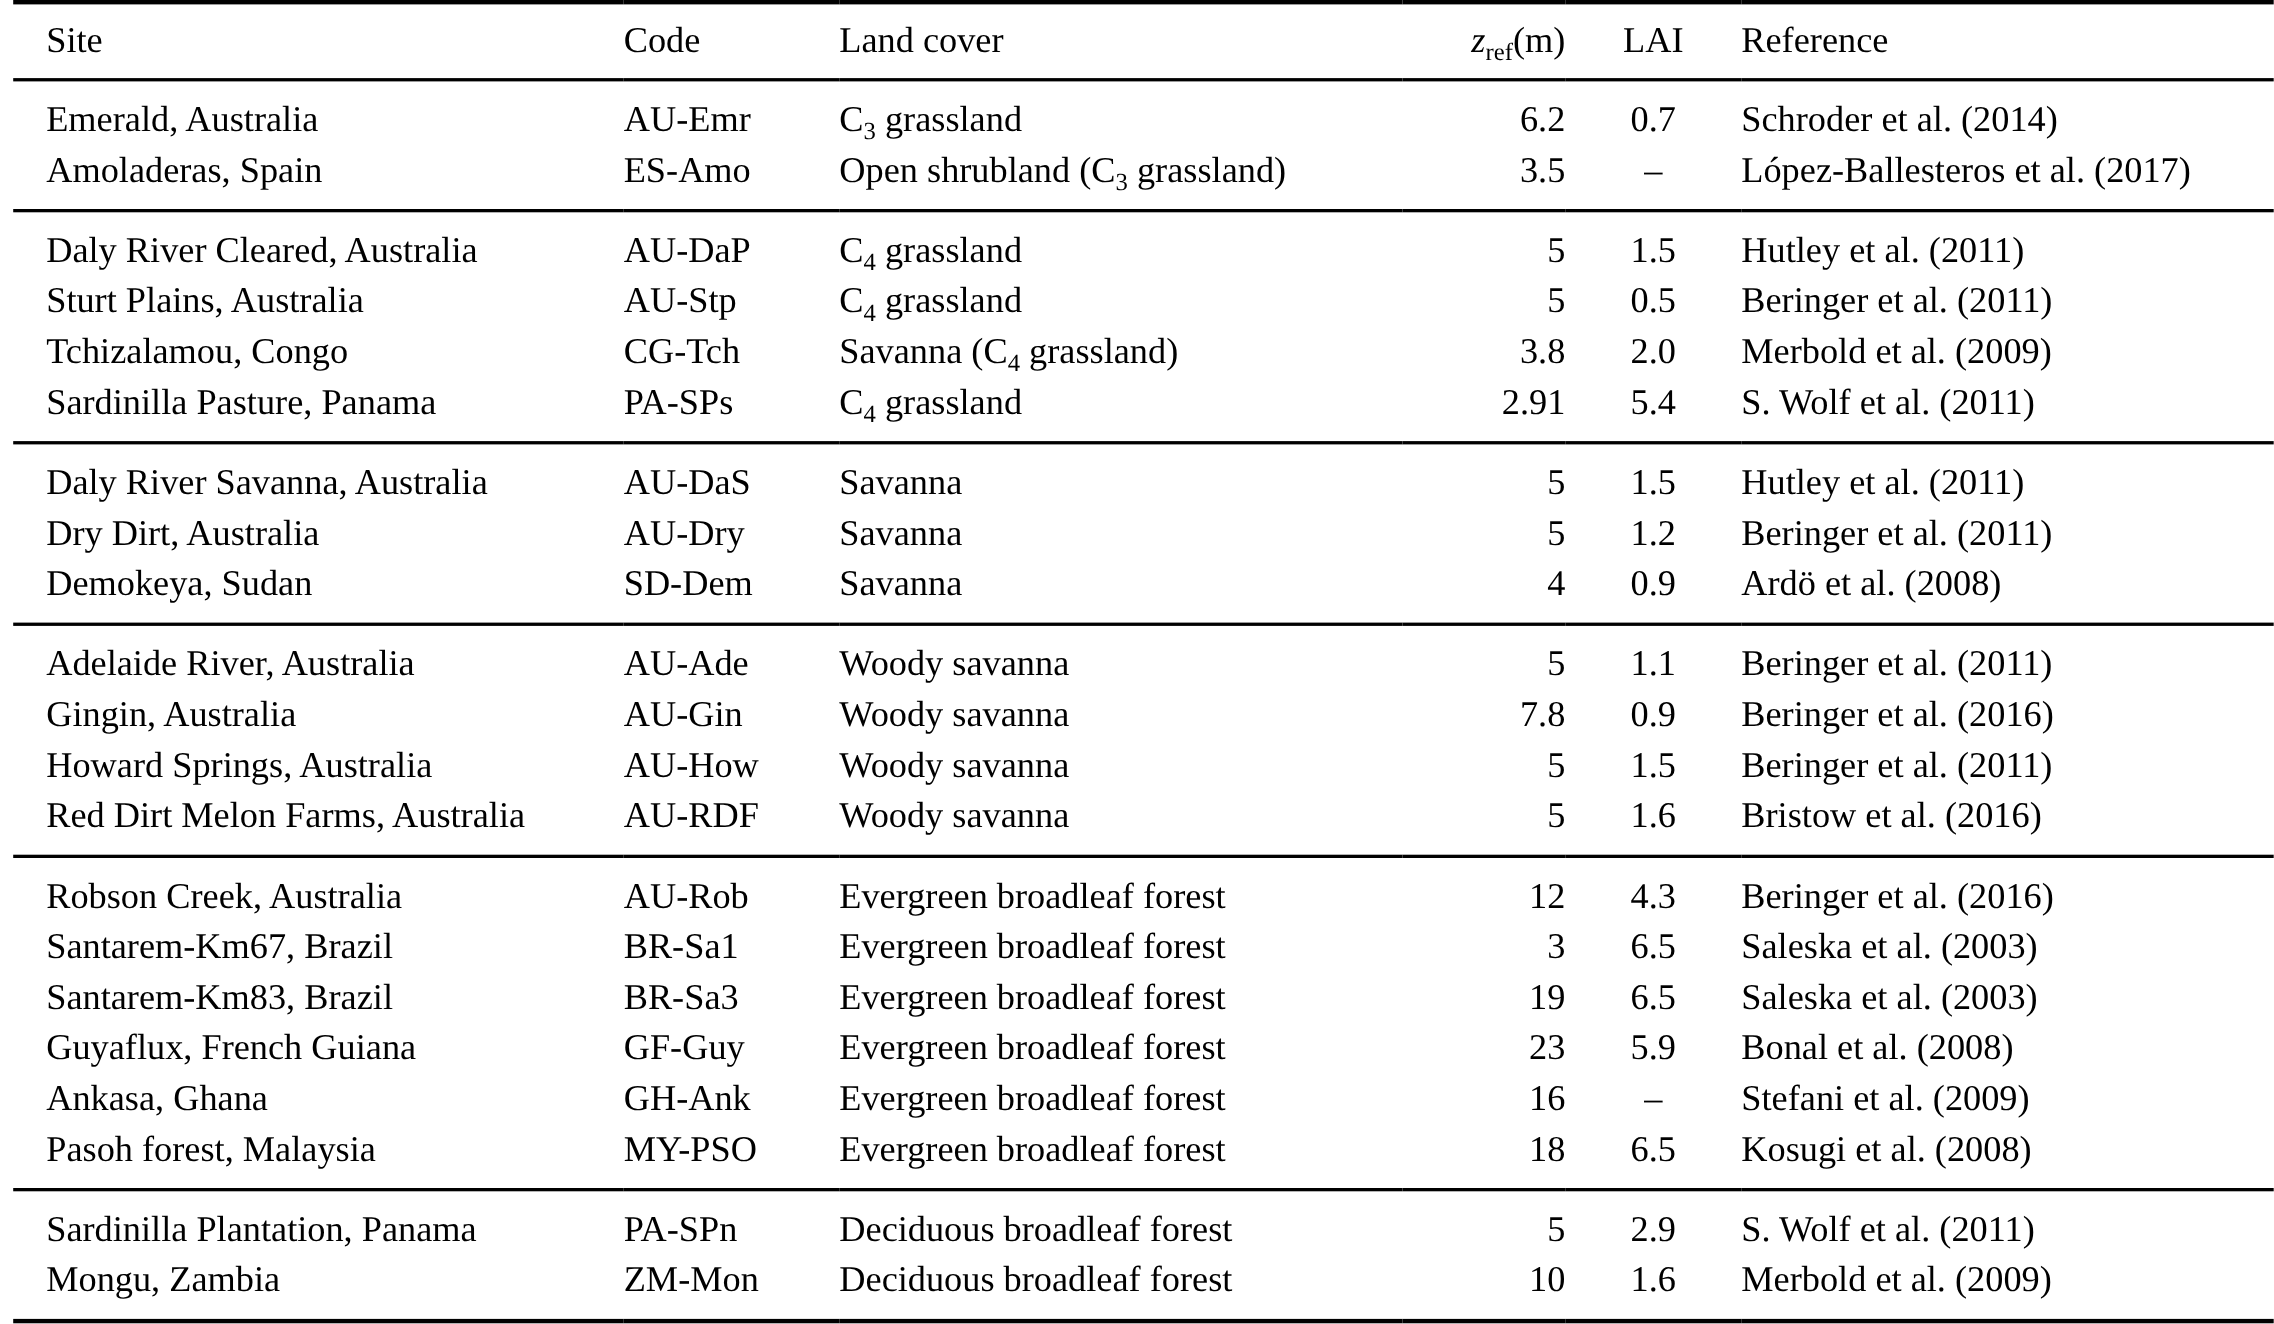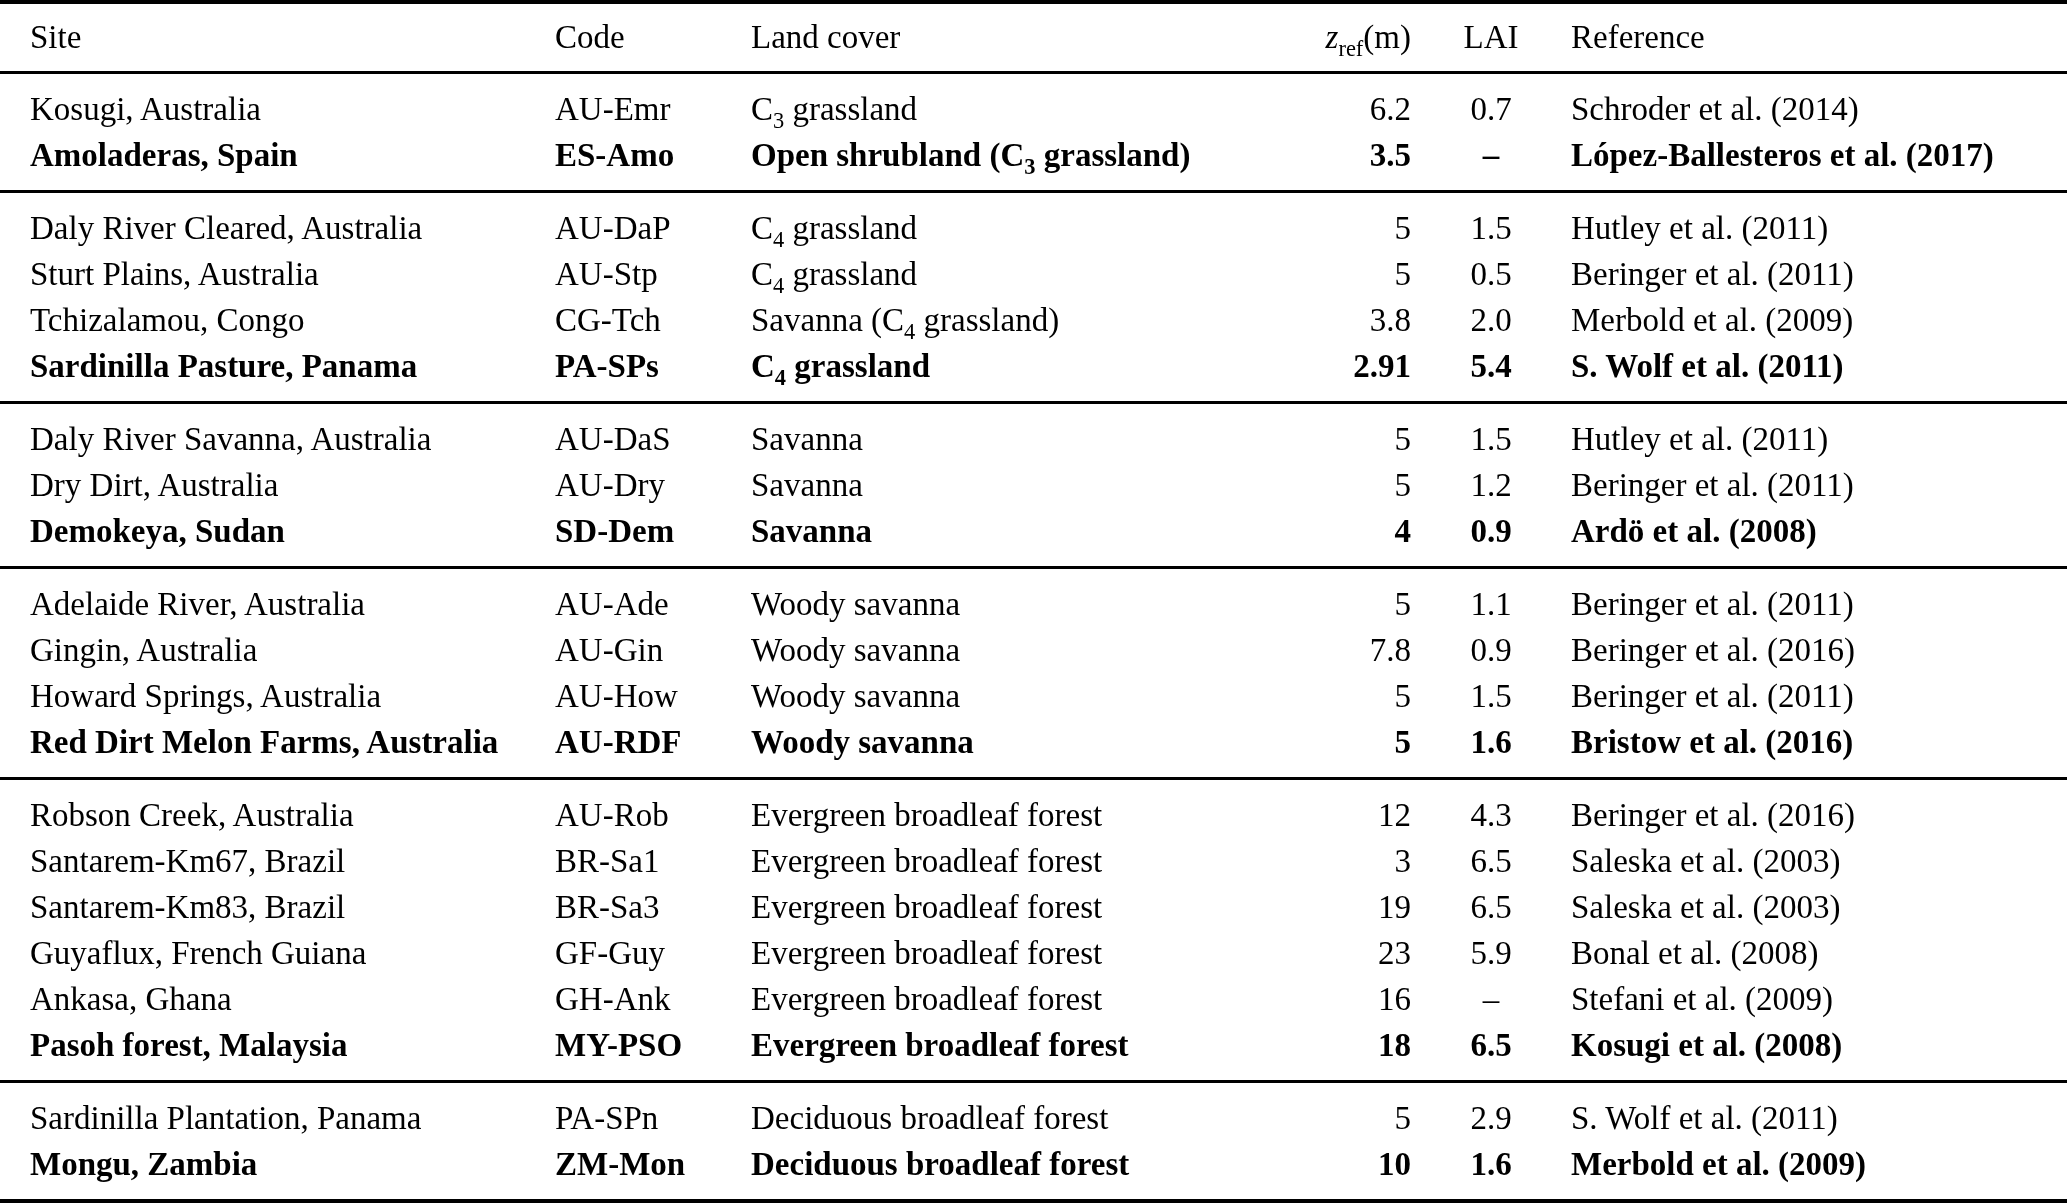--- a/index.html
+++ b/index.html
@@ -8,20 +8,21 @@
     width: 2067px;
     height: 1204px;
     overflow: hidden;
   }
   .page {
     width: 2067px;
     height: 1204px;
     background: #ffffff;
     font-family: "Liberation Serif", "DejaVu Serif", serif;
     color: #000000;
+    padding-left: 12px;
   }
   table.site-table {
     border-collapse: collapse;
     table-layout: fixed;
     width: 2067px;
     border-top: 4px solid #000;
     border-bottom: 4px solid #000;
     font-size: 33px;
   }
   col.c-site  { width: 555px; }
@@ -40,21 +41,21 @@
     height: 70px;
     vertical-align: middle;
     white-space: nowrap;
   }
   td {
     line-height: 46px;
     vertical-align: baseline;
     white-space: nowrap;
   }
   tbody tr:first-child td { padding-top: 12px; }
-  tbody tr:last-child td  { padding-bottom: 12px; font-weight: bold; }
+  tbody tr:last-child td  { padding-bottom: 12px; }
 
   .cell-site, th.h-site { padding-left: 30px; }
   .cell-zref, th.h-zref { text-align: right; }
   .cell-lai,  th.h-lai  { text-align: center; }
   .cell-ref,  th.h-ref  { padding-left: 0; }
 
   sub {
     font-size: 68%;
     line-height: 0;
   }
@@ -78,21 +79,21 @@
         <th class="h-site">Site</th>
         <th class="h-code">Code</th>
         <th class="h-cover">Land cover</th>
         <th class="h-zref"><span class="ital">z</span><sub>ref</sub><span>(m)</span></th>
         <th class="h-lai">LAI</th>
         <th class="h-ref">Reference</th>
       </tr>
     </thead>
   <tbody>
         <tr>
-    <td class="cell-site">Kosugi, Australia</td>
+    <td class="cell-site">Emerald, Australia</td>
     <td class="cell-code">AU-Emr</td>
     <td class="cell-cover">C<sub>3</sub> grassland</td>
     <td class="cell-zref">6.2</td>
     <td class="cell-lai">0.7</td>
     <td class="cell-ref">Schroder et al. (2014)</td>
   </tr>
         <tr>
     <td class="cell-site">Amoladeras, Spain</td>
     <td class="cell-code">ES-Amo</td>
     <td class="cell-cover">Open shrubland (C<sub>3</sub> grassland)</td>

